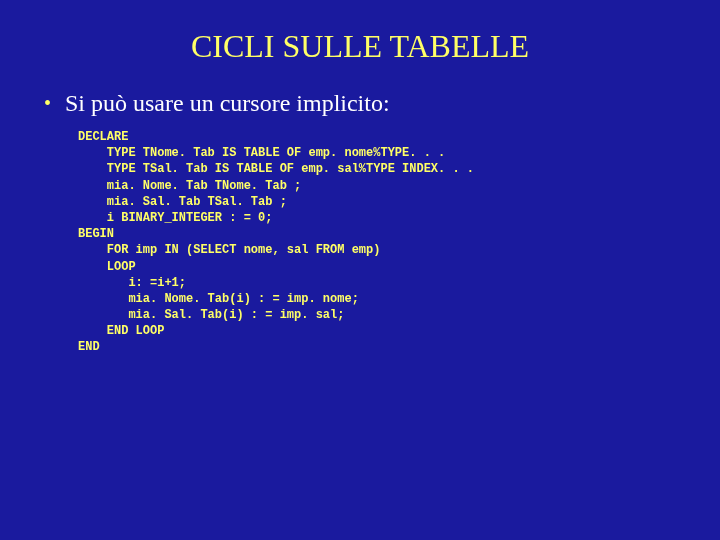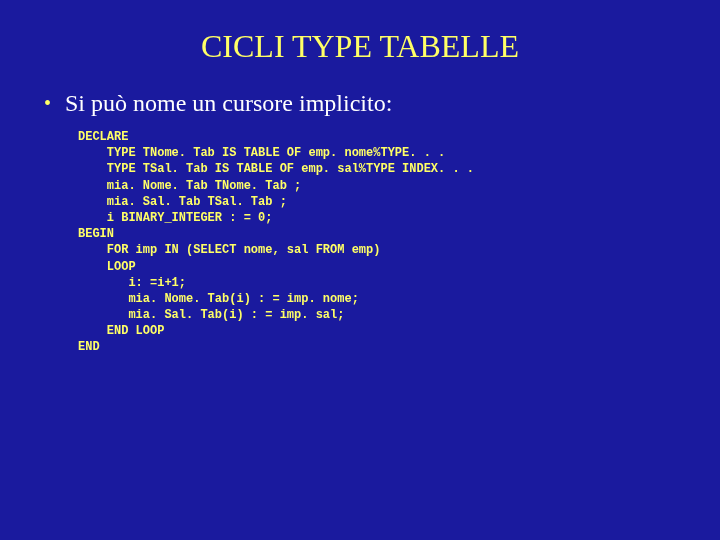--- a/index.html
+++ b/index.html
@@ -47,25 +47,25 @@
     color: #ffff66;
     white-space: pre;
     line-height: 1.35;
     padding-left: 38px;
   }
 </style>
 </head>
 <body>
 
 <div class="slide">
-  <h1 class="title">CICLI TYPE TABELLE</h1>
+  <h1 class="title">CICLI SULLE TABELLE</h1>
 
   <div class="bullet-row">
     <span class="bullet-dot">•</span>
-    <span class="bullet-text">Si può nome un cursore implicito:</span>
+    <span class="bullet-text">Si può usare un cursore implicito:</span>
   </div>
 
   <div class="code-block">DECLARE
     TYPE TNome. Tab IS TABLE OF emp. nome%TYPE. . .
     TYPE TSal. Tab IS TABLE OF emp. sal%TYPE INDEX. . .
     mia. Nome. Tab TNome. Tab ;
     mia. Sal. Tab TSal. Tab ;
     i BINARY_INTEGER : = 0;
 BEGIN
     FOR imp IN (SELECT nome, sal FROM emp)

